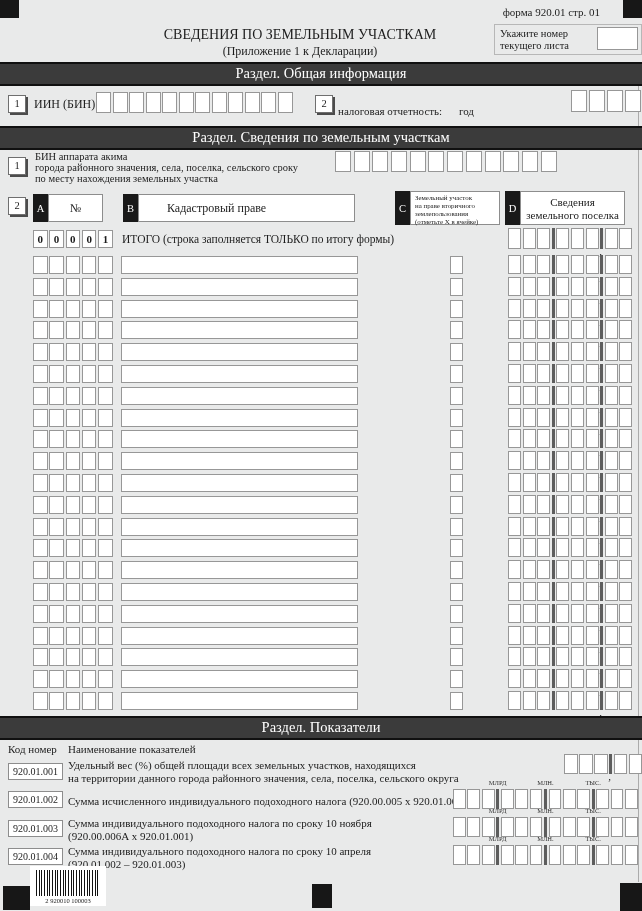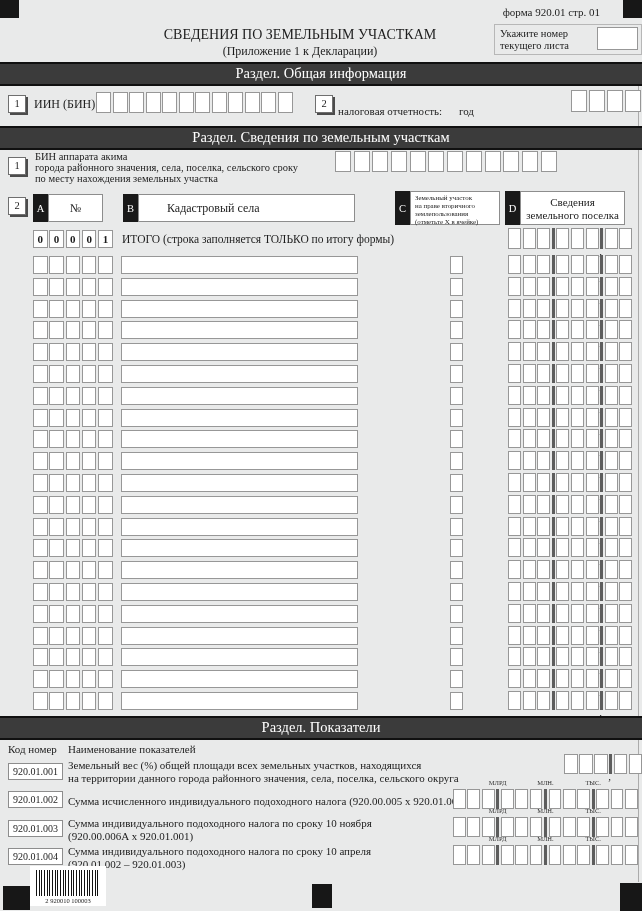--- a/index.html
+++ b/index.html
@@ -111,21 +111,21 @@
     <div class="cell" style="width: 16px; height: 21px; flex: 0 0 auto;"></div>
     <div class="cell" style="width: 16px; height: 21px; flex: 0 0 auto;"></div>
   </div>
 
 <div class="numtag" style="left:8px;top:197px;">2</div>
 
 <div class="blacksq" style="left:33px;top:194px;width:15px;height:28px;">A</div>
 <div class="hdrcell" style="left:48px;top:194px;width:55px;height:28px;font-size:12px;text-align:center;line-height:27px;">№</div>
 
 <div class="blacksq" style="left:123px;top:194px;width:15px;height:28px;">B</div>
-<div class="hdrcell" style="left:138px;top:194px;width:217px;height:28px;font-size:12px;line-height:27px;padding-left:28px;">Кадастровый села</div>
+<div class="hdrcell" style="left:138px;top:194px;width:217px;height:28px;font-size:12px;line-height:27px;padding-left:28px;">Кадастровый праве</div>
 
 <div class="blacksq" style="left:395px;top:191px;width:15px;height:34px;">C</div>
 <div class="hdrcell" style="left:410px;top:191px;width:90px;height:34px;font-size:6.9px;line-height:7.9px;padding:2px 0 0 4px;">
   <span>Земельный участок</span><br>
   <span>на праве вторичного</span><br>
   <span>землепользования</span><br>
   <span>(отметьте Х в ячейке)</span>
 </div>
 
 <div class="blacksq" style="left:505px;top:191px;width:15px;height:34px;">D</div>
@@ -684,21 +684,21 @@
       </div>
     </div>
   </div>
 
 <div class="secbar" style="top:716px;">Раздел. Показатели</div>
 
 <div class="txt" style="left:8px;top:743px;font-size:11px;">Код номер</div>
 <div class="txt" style="left:68px;top:743px;font-size:11px;">Наименование показателей</div>
 
 <div class="codebox" style="top:763px;">920.01.001</div>
-<div class="txt" style="left:68px;top:759px;font-size:11px;">Земельный вес (%) общей площади всех земельных участков, находящихся</div>
+<div class="txt" style="left:68px;top:759px;font-size:11px;">Удельный вес (%) общей площади всех земельных участков, находящихся</div>
 <div class="txt" style="left:68px;top:772px;font-size:11px;">на территории данного города районного значения, села, поселка, сельского округа</div>
 <div class="field" style="left:564px;top:754px;">
     <div class="cell" style="width: 13.5px; height: 20px; flex: 0 0 auto;"></div>
     <div class="cell" style="width: 13.5px; height: 20px; flex: 0 0 auto;"></div>
     <div class="cell" style="width: 13.5px; height: 20px; flex: 0 0 auto;"></div>
     <div class="sep" style="height: 20px;">
       <span class="comma">,</span>
     </div>
     <div class="cell" style="width: 13.5px; height: 20px; flex: 0 0 auto;"></div>
     <div class="cell" style="width: 13.5px; height: 20px; flex: 0 0 auto;"></div>

